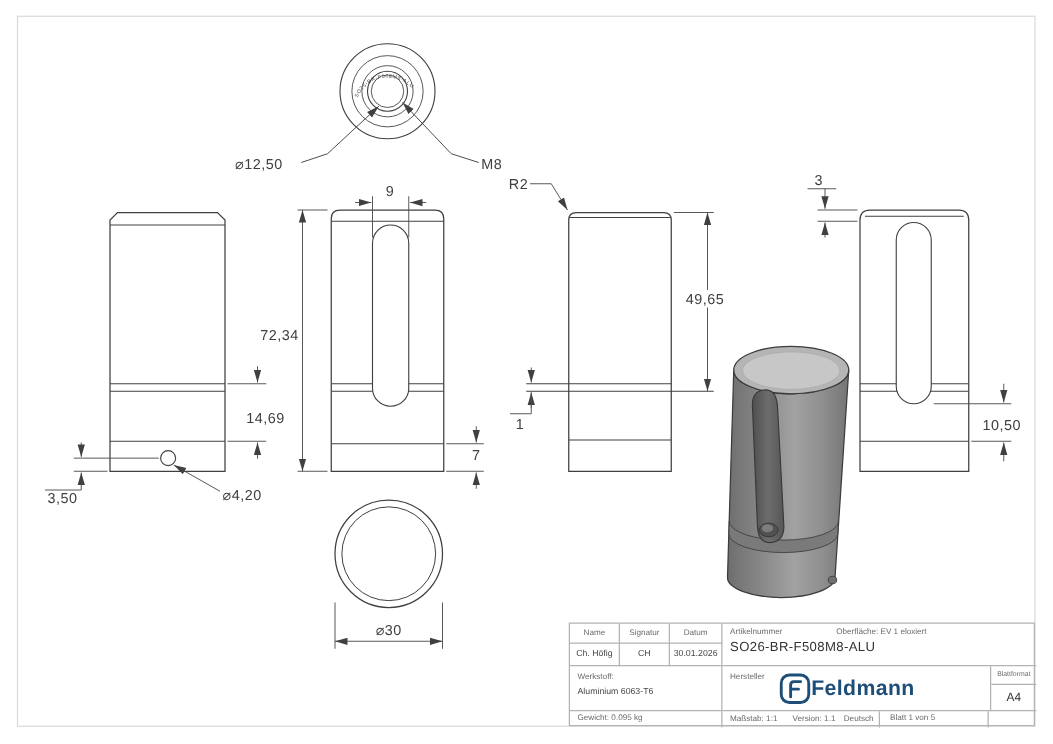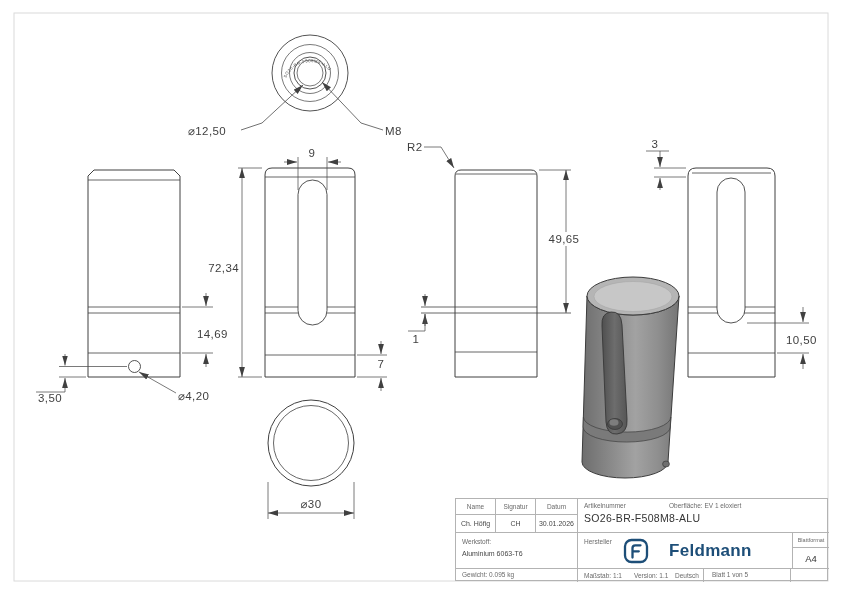--- a/index.html
+++ b/index.html
@@ -217,21 +217,21 @@
     <span class="artnum" style="position:absolute;left:6px;top:13px;">SO26-BR-F508M8-ALU</span>
   </div>
 
   <div class="cell" style="left:0;top:34px;width:122px;height:36px;">
     <span class="lab" style="position:absolute;left:6px;top:5px;">Werkstoff:</span>
     <span class="val" style="position:absolute;left:6px;top:17px;">Aluminium 6063-T6</span>
   </div>
 
   <div class="cell" style="left:122px;top:34px;width:215px;height:36px;">
     <span class="lab" style="position:absolute;left:6px;top:5px;">Hersteller</span>
-    <div style="position:absolute;left:45px;top:5px;display:flex;align-items:center;gap:20px;">
+    <div style="position:absolute;left:45px;top:5px;display:flex;align-items:center;gap:0;">
       <svg width="26" height="26" viewBox="0 0 26 26">
         <rect x="2" y="2" width="22" height="22" rx="6.5" fill="none" stroke="#1d4e78" stroke-width="2.3"></rect>
         <path d="M9.5 19.5 V10 Q9.5 7.3 12.2 7.3 H17.5 M9.5 13.3 H15.8" fill="none" stroke="#1d4e78" stroke-width="2.3" stroke-linecap="round"></path>
       </svg>
       <span class="brandtxt" style="color:#1d4e78;">Feldmann</span>
     </div>
   </div>
 
   <div class="cell" style="left:337px;top:34px;width:36px;height:36px;border-right:none;">
     <div class="cent lab" style="position:absolute;left:0;top:0;width:100%;height:15px;border-bottom:1px solid #b3b3b3;box-sizing:border-box;font-size:5.5px;">Blattformat</div>

